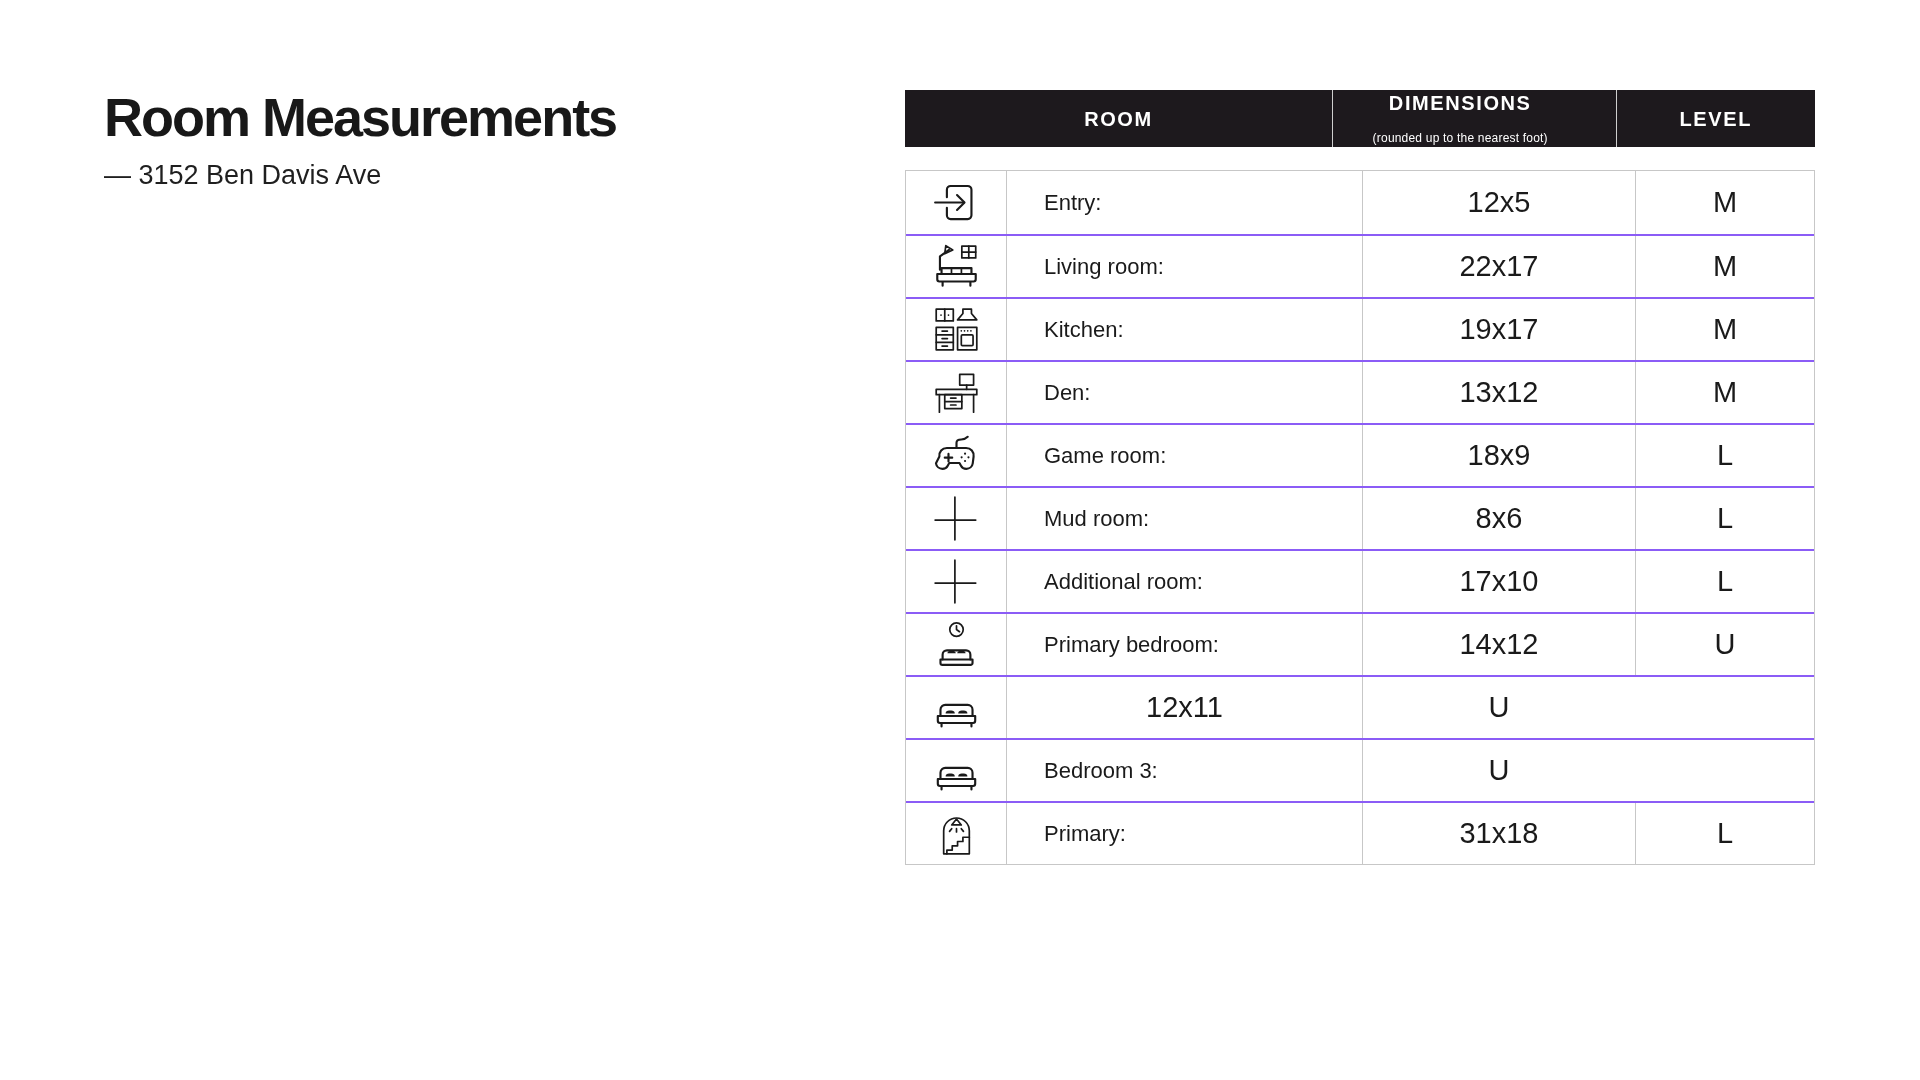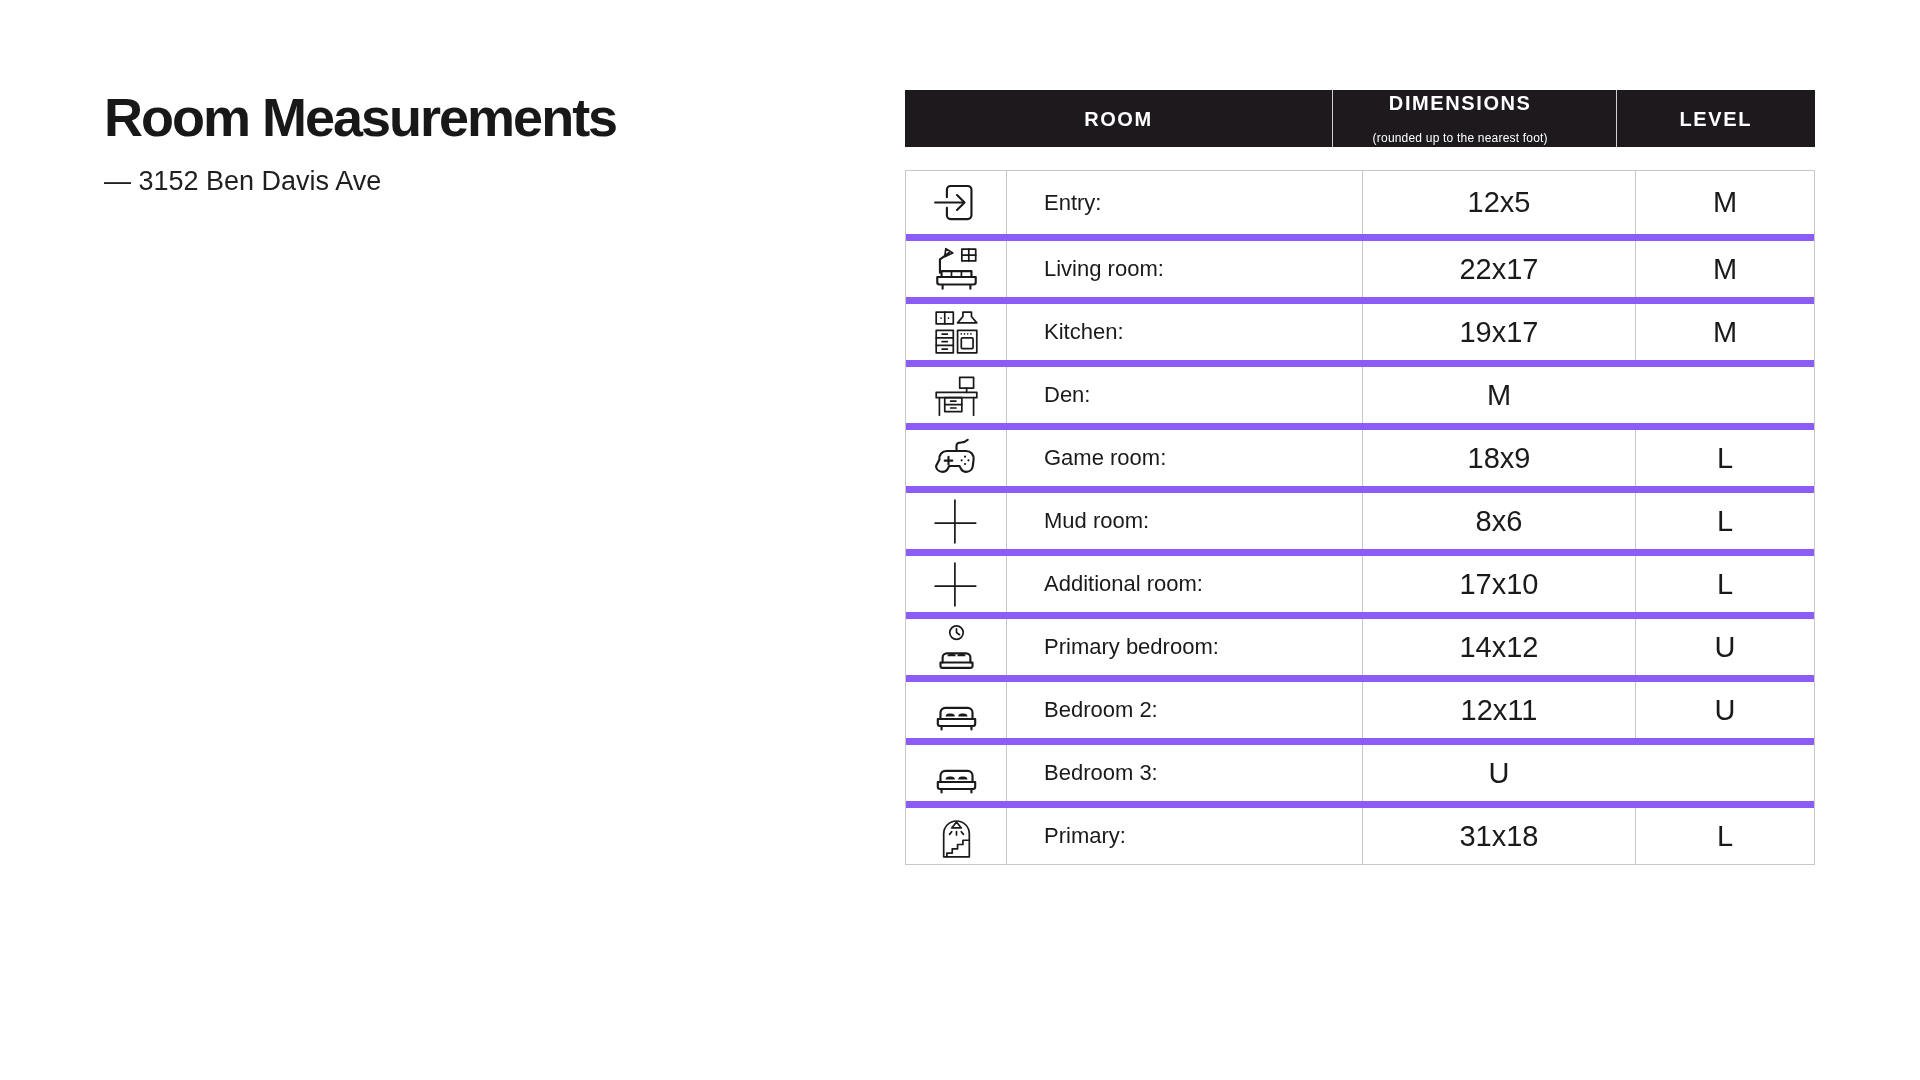--- a/index.html
+++ b/index.html
@@ -16,21 +16,21 @@
   .title-block { position:absolute; left:104px; top:90px; }
   .page-title {
     font-size:54px;
     font-weight:bold;
     letter-spacing:-2px;
     line-height:1.0;
     color:#181818;
     white-space:nowrap;
   }
   .page-subtitle {
-    margin-top:22px;
+    margin-top:16px;
     font-size:27px;
     font-weight:400;
     letter-spacing:0px;
     color:#1f1f1f;
     white-space:nowrap;
   }
 
   
   .rm-table { position:absolute; left:873px; top:90px; width:942px;padding-left:32px; }
 
@@ -57,21 +57,21 @@
   .tbody {
     margin-top:23px;
     border:1px solid #c7c7c7;
     background:#ffffff;
   }
   .trow {
     display:grid;
     grid-template-columns:100px 356px 273px 1fr;
     height:63px;
   }
-  .trow + .trow { border-top:7px solid #8b5cf6; }
+  .trow + .trow { border-top:2px solid #8b5cf6; }
 
   .cell { display:flex; align-items:center; justify-content:center; }
   .icon-cell  { }
   .room-cell  {
     justify-content:flex-start;
     padding-left:37px;
     font-weight:normal;
     font-size:22px;
     border-left:1px solid #c7c7c7;
   }
@@ -167,20 +167,21 @@
           <svg class="rm-icon" viewBox="0 0 44 44">
     <rect x="25" y="5" width="13" height="10" class="thin"></rect>
     <path d="M31.5 15 v4" class="thin"></path>
     <rect x="3" y="19" width="38" height="5" class="thin"></rect>
     <path d="M6 24 v16.5 M38 24 v16.5" class="thin"></path>
     <rect x="11" y="24" width="16" height="13" class="thin"></rect>
     <path d="M11 30.5 h16 M16.5 27.2 h5 M16.5 33.7 h5" class="thin"></path>
   </svg>
         </div>
     <div class="cell room-cell">Den:</div>
+    <div class="cell dims-cell">13x12</div>
     <div class="cell level-cell">M</div>
   </div>
 
   <div class="trow">
     <div class="cell icon-cell">
           <svg class="rm-icon" viewBox="0 0 44 44">
     <path d="M22 15 V10 c0 -2.5 2 -3 4.5 -3 c3 0 4.5 -1 6 -2.5"></path>
     <path d="M13 15 h18 c4.5 0 7.5 3.5 7 8 l-0.8 6.3 c-0.4 3 -3 5.2 -6 5.2 c-2 0 -4 -1 -5 -3 l-1.4 -2.5 h-9.6 l-1.4 2.5 c-1 2 -3 3 -5 3 c-3 0 -5.6 -2.2 -6 -5.2 L6 23 c-0.5 -4.5 2.5 -8 7 -8 z"></path>
     <path d="M14.5 20.5 v7 M11 24 h7"></path>
     <path d="M30 20.3 h0.01 M26.8 23.7 h0.01 M33.2 23.7 h0.01 M30 27.1 h0.01"></path>
@@ -232,21 +233,20 @@
   <div class="trow">
     <div class="cell icon-cell">
           <svg class="rm-icon" viewBox="0 0 44 44">
     <path d="M7 30 v-6 a4.5 4.5 0 0 1 4.5 -4.5 h21 a4.5 4.5 0 0 1 4.5 4.5 v6"></path>
     <path class="fill" d="M11.8 27.5 c0 -1.8 1.5 -2.7 3.3 -2.7 h2 c1.8 0 3.3 0.9 3.3 2.7 z"></path>
     <path class="fill" d="M23.6 27.5 c0 -1.8 1.5 -2.7 3.3 -2.7 h2 c1.8 0 3.3 0.9 3.3 2.7 z"></path>
     <path d="M4.5 30 h35 v4.5 a2 2 0 0 1 -2 2 h-31 a2 2 0 0 1 -2 -2 z"></path>
     <path d="M8 36.8 v3 M36 36.8 v3"></path>
   </svg>
         </div>
-    <div class="cell room-cell">Bedroom 2:</div>
     <div class="cell dims-cell">12x11</div>
     <div class="cell level-cell">U</div>
   </div>
 
   <div class="trow">
     <div class="cell icon-cell">
           <svg class="rm-icon" viewBox="0 0 44 44">
     <path d="M7 30 v-6 a4.5 4.5 0 0 1 4.5 -4.5 h21 a4.5 4.5 0 0 1 4.5 4.5 v6"></path>
     <path class="fill" d="M11.8 27.5 c0 -1.8 1.5 -2.7 3.3 -2.7 h2 c1.8 0 3.3 0.9 3.3 2.7 z"></path>
     <path class="fill" d="M23.6 27.5 c0 -1.8 1.5 -2.7 3.3 -2.7 h2 c1.8 0 3.3 0.9 3.3 2.7 z"></path>

